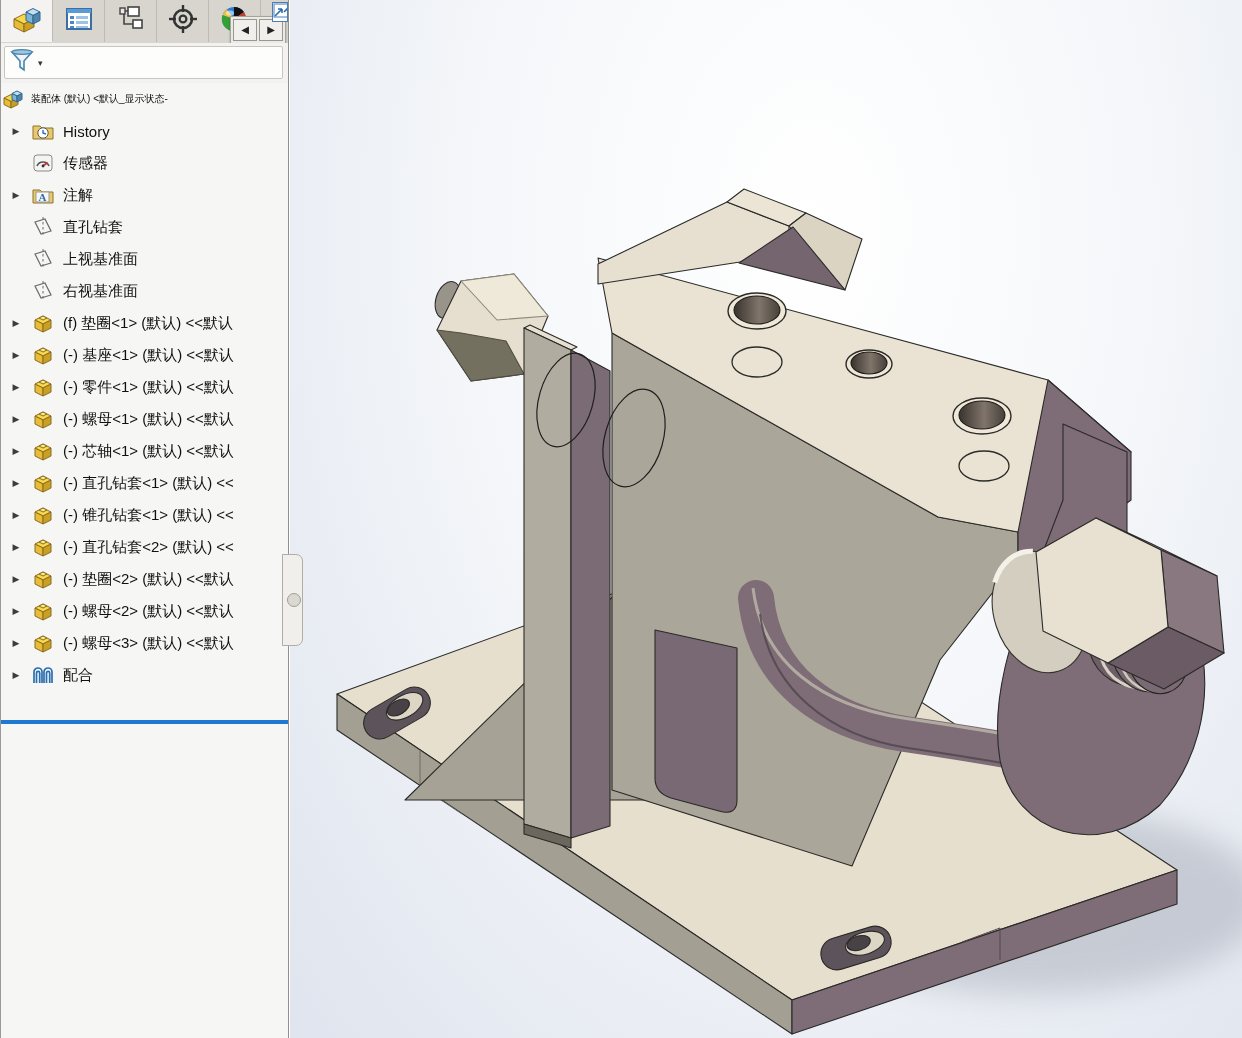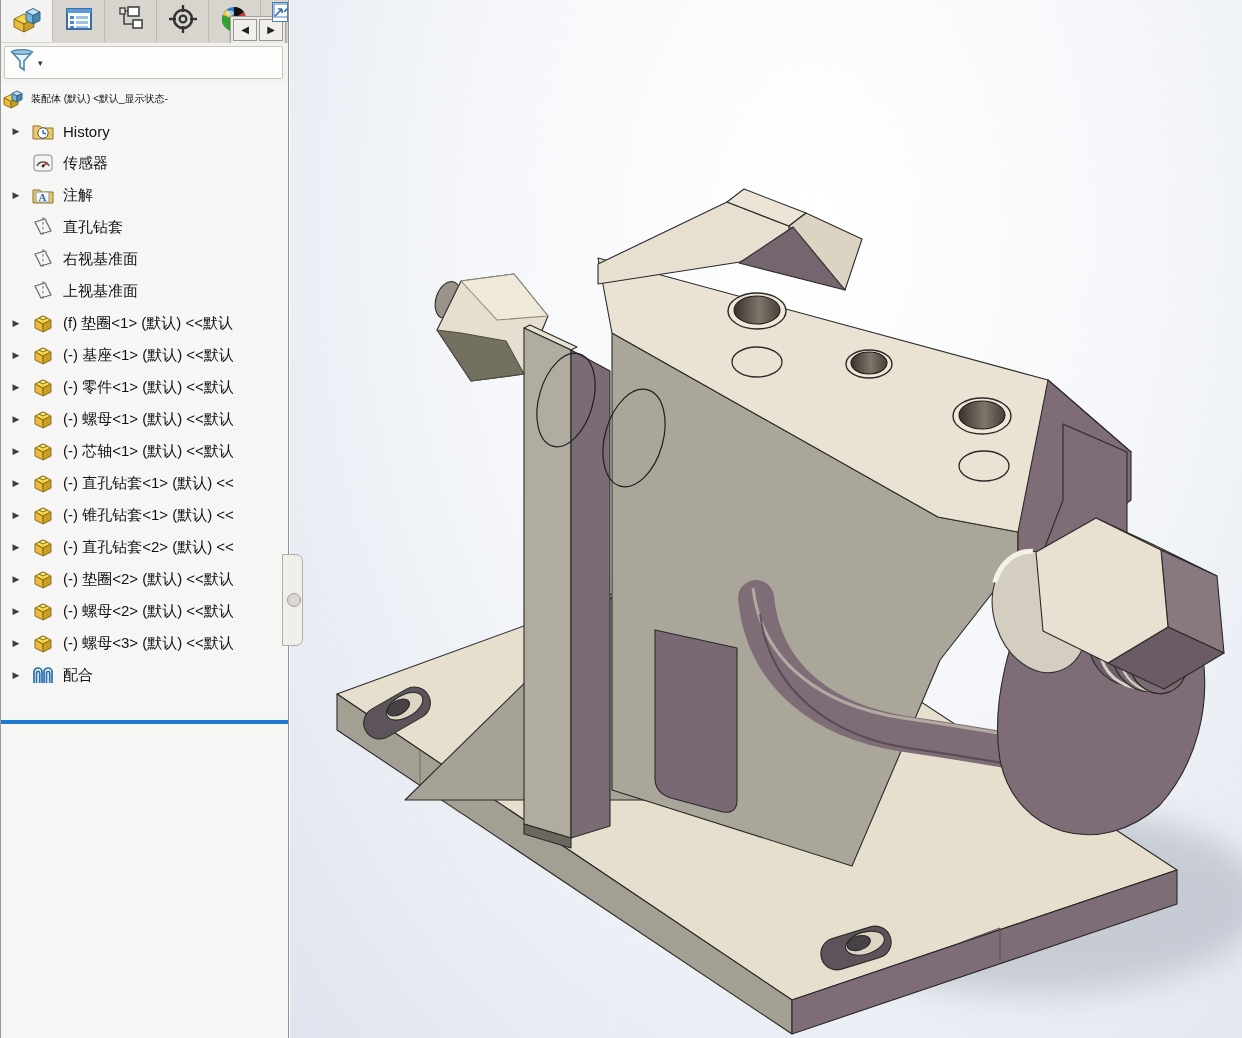--- a/index.html
+++ b/index.html
@@ -203,32 +203,32 @@
       </div>
 
       <div class="row">
         <span class="arrow"></span>
         <span class="ticon">
           <svg width="22" height="22" viewBox="0 0 22 22">
             <polygon points="3,6 13,3 19,15 9,18" fill="none" stroke="#6a6a6a" stroke-width="1.2"></polygon>
             <line x1="11" y1="1" x2="11" y2="21" stroke="#6a6a6a" stroke-width="1" stroke-dasharray="2.5,2.5"></line>
           </svg>
         </span>
-        <span class="lbl">右视基准面</span>
+        <span class="lbl">上视基准面</span>
       </div>
 
       <div class="row">
         <span class="arrow"></span>
         <span class="ticon">
           <svg width="22" height="22" viewBox="0 0 22 22">
             <polygon points="3,6 13,3 19,15 9,18" fill="none" stroke="#6a6a6a" stroke-width="1.2"></polygon>
             <line x1="11" y1="1" x2="11" y2="21" stroke="#6a6a6a" stroke-width="1" stroke-dasharray="2.5,2.5"></line>
           </svg>
         </span>
-        <span class="lbl">上视基准面</span>
+        <span class="lbl">右视基准面</span>
       </div>
 
 
       <div class="row">
         <span class="arrow">▶</span>
         <span class="ticon">
           <svg width="22" height="22" viewBox="0 0 22 22">
               <polygon points="3,8 11,4 19,8 11,12" fill="#f7d84a" stroke="#8a6d20"></polygon>
               <polygon points="3,8 11,12 11,20 3,16" fill="#e8bc37" stroke="#8a6d20"></polygon>
               <polygon points="11,12 19,8 19,16 11,20" fill="#caa024" stroke="#8a6d20"></polygon>

